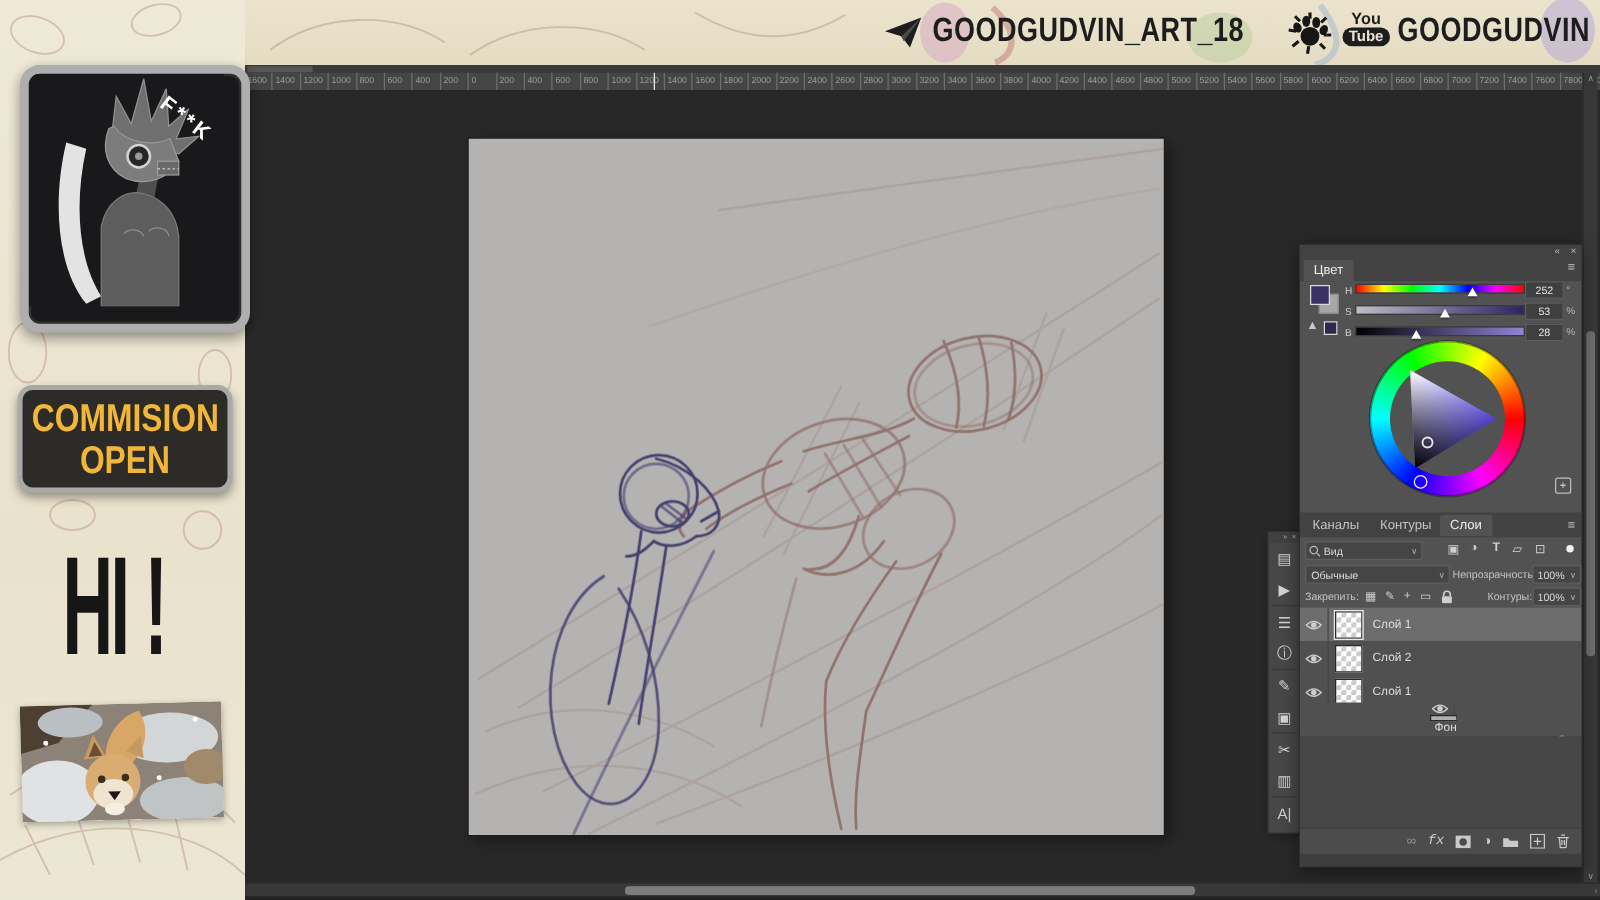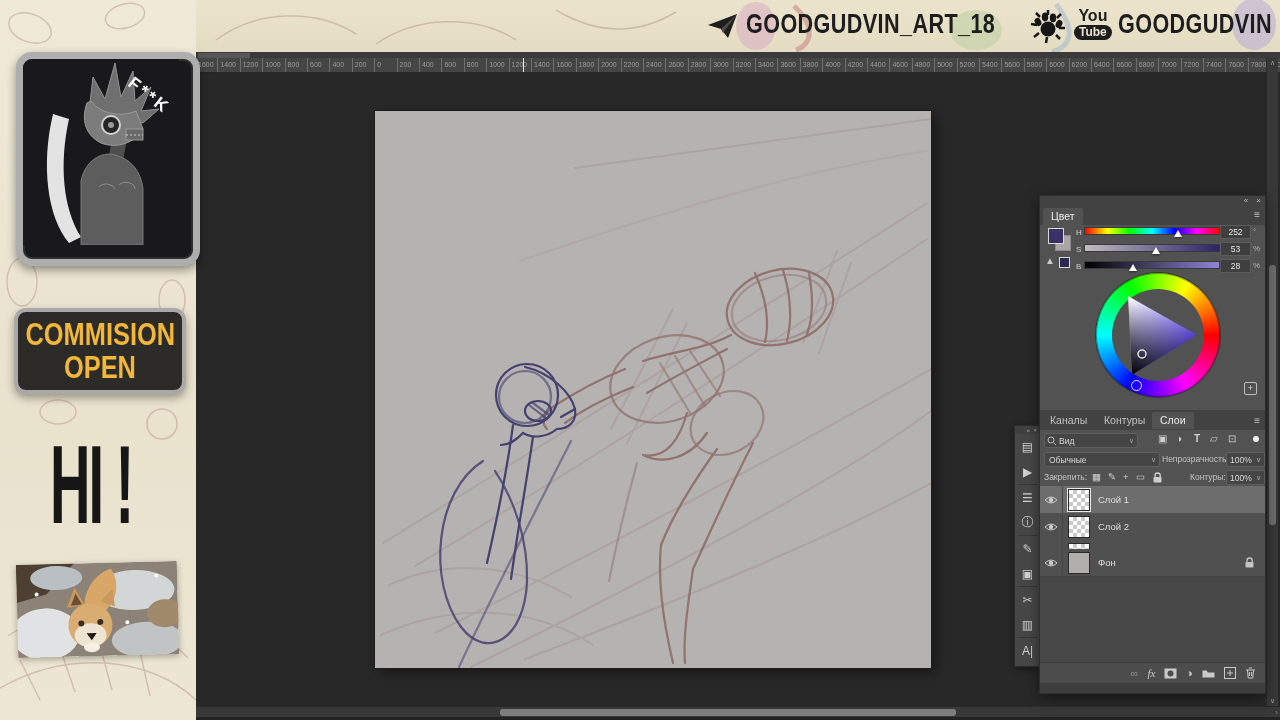--- a/index.html
+++ b/index.html
@@ -7,21 +7,21 @@
        font-family:"Liberation Sans",sans-serif;background:#282828;}
   .abs{position:absolute;}
   
   .sidebar{left:0;top:0;width:196px;height:720px;background:linear-gradient(180deg,#efe9d8,#e9e2cd 60%,#ece6d4);z-index:5;}
   .topstrip{left:196px;top:0;width:1084px;height:52px;background:linear-gradient(180deg,#ebe3cc,#e4dcc2);z-index:4;}
   .doodles{pointer-events:none;}
   
   .cond{display:inline-block;transform:scaleX(.8);transform-origin:left center;white-space:nowrap;}
   .handle-text{font-size:27px;font-weight:700;color:#1d1d1d;letter-spacing:.5px;}
   .yt{display:flex;flex-direction:column;align-items:center;line-height:1;}
-  .yt .yt-top{font-size:16px;font-weight:700;color:#1d1d1d;}
+  .yt .yt-top{font-size:13px;font-weight:700;color:#1d1d1d;}
   .yt .yt-bottom{font-size:12px;font-weight:700;color:#ece5d3;background:#1d1d1d;border-radius:8px;padding:1px 5px 2px;margin-top:1px;}
   
   .avatar{left:16px;top:52px;width:170px;height:200px;background:#19191b;border:7px solid #aeaeae;border-radius:16px;
           box-shadow:0 4px 10px rgba(0,0,0,.4), inset 0 0 0 2px #2e2e2e;overflow:hidden;}
   
   .badge{left:14px;top:308px;width:172px;height:86px;background:#2c2b27;border:4px solid #a9a9a9;border-radius:12px;
          box-shadow:0 4px 8px rgba(0,0,0,.35);display:flex;flex-direction:column;align-items:center;justify-content:center;box-sizing:border-box;}
   .badge span{font-size:31px;font-weight:700;color:#f1b63a;line-height:33px;transform:scaleX(.82);display:block;white-space:nowrap;}
   
   .greeting{left:50px;top:420px;font-size:112px;font-weight:700;color:#161616;transform:scaleX(.5);transform-origin:left top;letter-spacing:-4px;white-space:nowrap;}
@@ -89,21 +89,21 @@
   .eyecell{width:22px;height:27px;display:flex;align-items:center;justify-content:center;border-right:1px solid #454545;}
   .thumb{width:22px;height:22px;margin-left:5px;border:1px solid #2a2a2a;box-sizing:border-box;}
   .thumb.checker{background-color:#fff;background-image:linear-gradient(45deg,#c9c9c9 25%,transparent 25%,transparent 75%,#c9c9c9 75%),linear-gradient(45deg,#c9c9c9 25%,transparent 25%,transparent 75%,#c9c9c9 75%);background-size:8px 8px;background-position:0 0,4px 4px;}
   .thumb.solid{background:#b3aeae;}
   .thumb.sel-frame{outline:1px solid #e8e8e8;}
   .lname{margin-left:8px;font-size:9.5px;color:#dedede;}
   .layer .locked-ic{margin-left:auto;margin-right:10px;}
   .lbottom{left:0;top:466px;width:225px;height:21px;background:#4c4c4c;border-top:1px solid #3c3c3c;display:flex;align-items:center;justify-content:flex-end;gap:9px;padding-right:9px;box-sizing:border-box;}
   .lbottom .bic{color:#c9c9c9;font-size:11px;display:flex;align-items:center;}
   .ledge{left:0;top:487px;width:225px;height:10px;background:#3e3e3e;}
-  .fxtxt{font-style:italic;font-family:Liberation Serif, serif;font-size:12px;color:#c9c9c9;}
+  .fxtxt{font-style:italic;font-family:Liberation Mono, monospace;font-size:12px;color:#c9c9c9;}
 </style>
 </head>
 <body>
 
 <div class="abs sidebar">
   <svg class="abs doodles" width="196" height="720" style="left:0;top:0;opacity:.45">
     <g fill="none" stroke="#b98f8a" stroke-width="1.5">
       <ellipse cx="30" cy="28" rx="22" ry="14" transform="rotate(20 30 28)"></ellipse>
       <ellipse cx="125" cy="16" rx="20" ry="12" transform="rotate(-15 125 16)"></ellipse>
       <ellipse cx="22" cy="282" rx="15" ry="24"></ellipse>
@@ -477,21 +477,21 @@
       <div class="layer" style="top: 54px;">
         <span class="eyecell">
           <svg width="14" height="10">
             <path d="M1,5 Q7,-1 13,5 Q7,11 1,5 Z" fill="none" stroke="#cccccc"></path>
             <circle cx="7" cy="5" r="2.2" fill="#cccccc"></circle>
           </svg>
         </span>
         <span class="thumb checker"></span>
         <span class="lname">Слой 1</span>
       </div>
-      <div class="layer" style="top: 63px;">
+      <div class="layer" style="top: 76px; flex-direction: column;">
         <span class="eyecell">
           <svg width="14" height="10">
             <path d="M1,5 Q7,-1 13,5 Q7,11 1,5 Z" fill="none" stroke="#cccccc"></path>
             <circle cx="7" cy="5" r="2.2" fill="#cccccc"></circle>
           </svg>
         </span>
         <span class="thumb solid"></span>
         <span class="lname">Фон</span>
         <svg class="locked-ic" width="11" height="11">
           <rect x="1.5" y="5" width="8" height="5.5" fill="#c4c4c4" rx="1"></rect>

